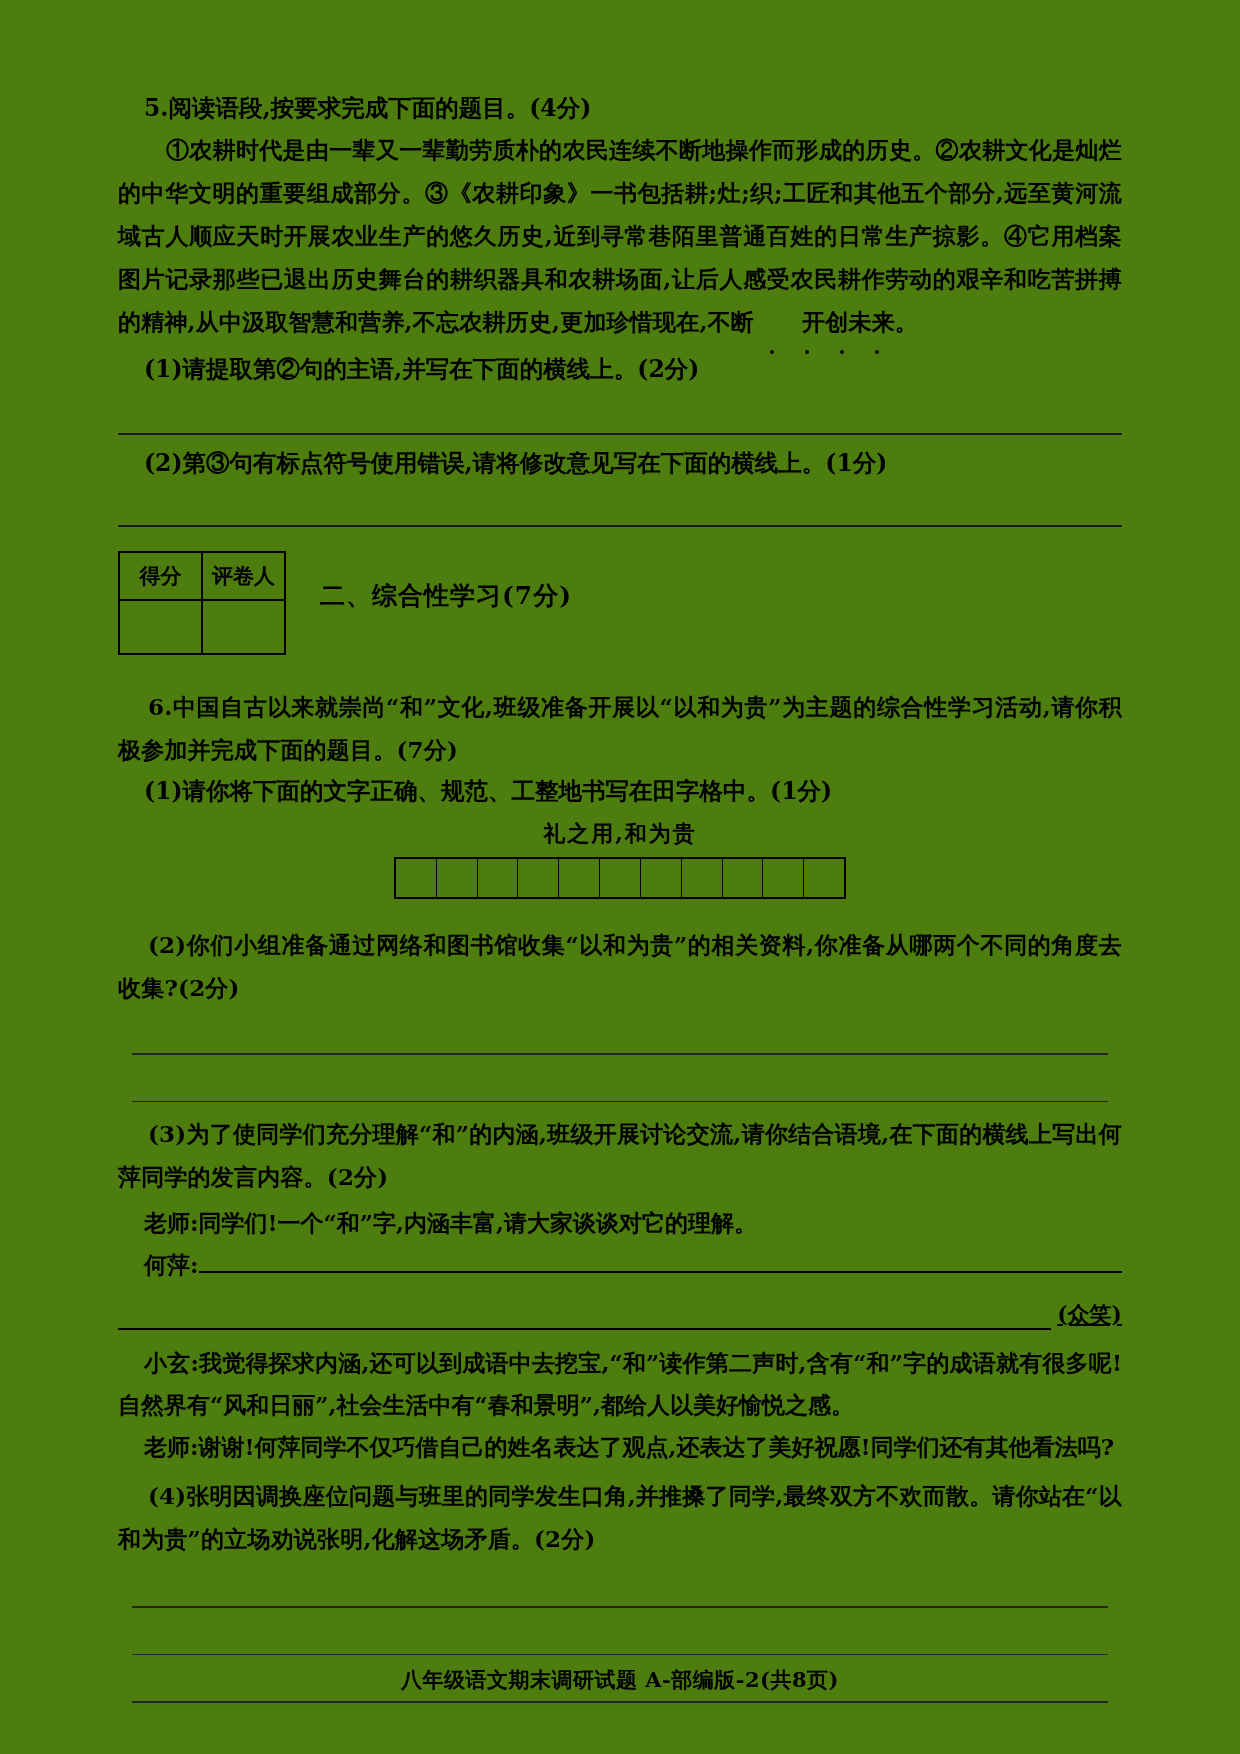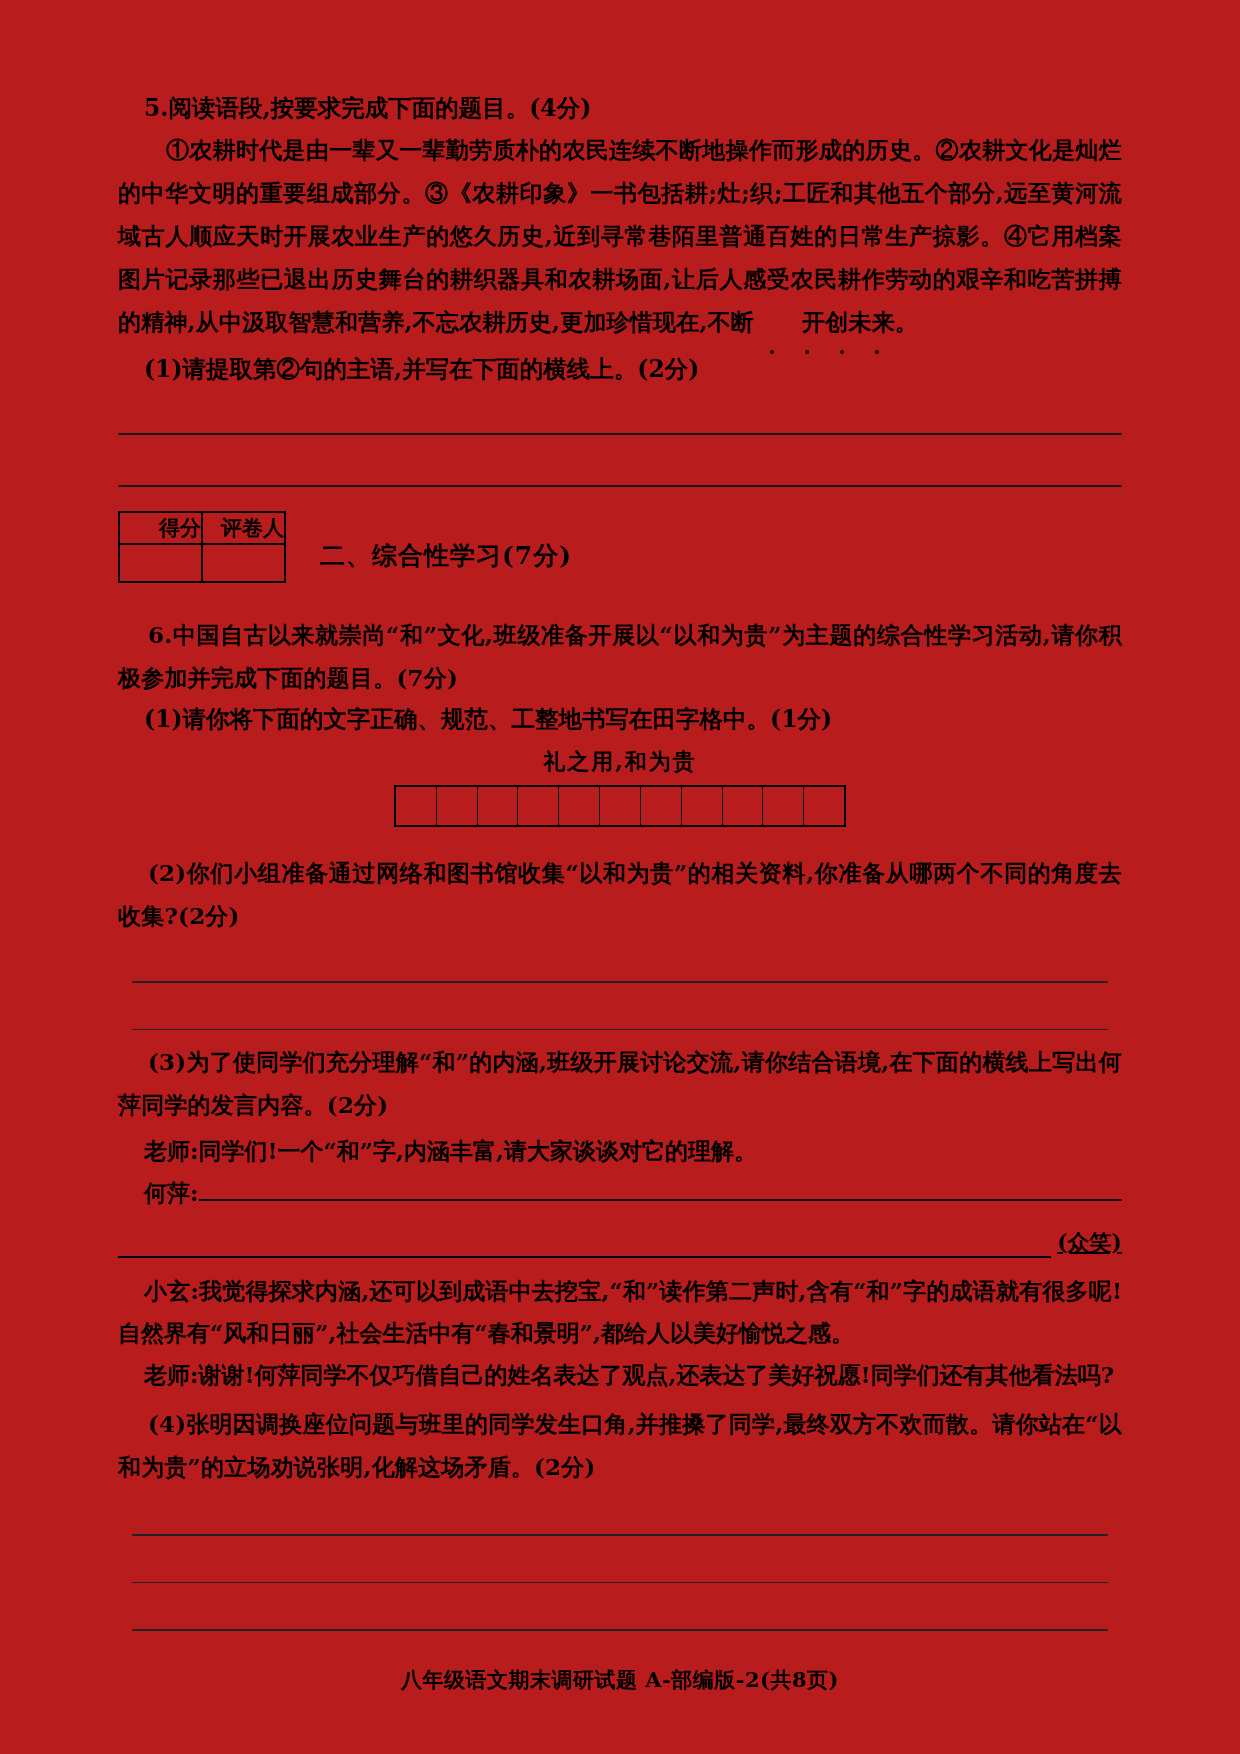--- a/index.html
+++ b/index.html
@@ -14,21 +14,21 @@
     color: #000000;
     position: relative;
     overflow: hidden;
   }
   .page {
     position: absolute;
     left: 0;
     top: 0;
     width: 1240px;
     height: 1754px;
-    background: #b91c1c;
+    background: #4d7c0f;
   }
   .content {
     position: absolute;
     left: 118px;
     top: 88px;
     width: 1004px;
   }
 
   .q-head {
     font-size: 23.5px;
@@ -85,23 +85,23 @@
   .score-table {
     border-collapse: collapse;
     width: 168px;
     font-size: 21px;
     font-weight: 700;
     table-layout: fixed;
   }
   .score-table td {
     border: 2.2px solid #000;
     height: 30px;
-    text-align: right;
+    text-align: center;
     vertical-align: middle;
-    padding: 0;
+    padding: 8px;
   }
   .score-table td.body { height: 36px; }
 
   .section-title {
     font-size: 25px;
     font-weight: 800;
     letter-spacing: 1px;
   }
 
   
@@ -172,20 +172,21 @@
             <i></i>
           </span></span><span>。</span></div>
 
     <div style="height:6px"></div>
     <div class="q-head">(1)请提取第②句的主语,并写在下面的横线上。(2分)</div>
 
     <div style="height:44px"></div>
     <div class="rule"></div>
 
     <div style="height:8px"></div>
+    <div class="q-head">(2)第③句有标点符号使用错误,请将修改意见写在下面的横线上。(1分)</div>
 
     <div style="height:42px"></div>
     <div class="rule"></div>
 
     <div style="height:8px"></div>
 
     <div class="row" style="margin-top:16px;">
       <table class="score-table">
         <tbody>
             <tr>

